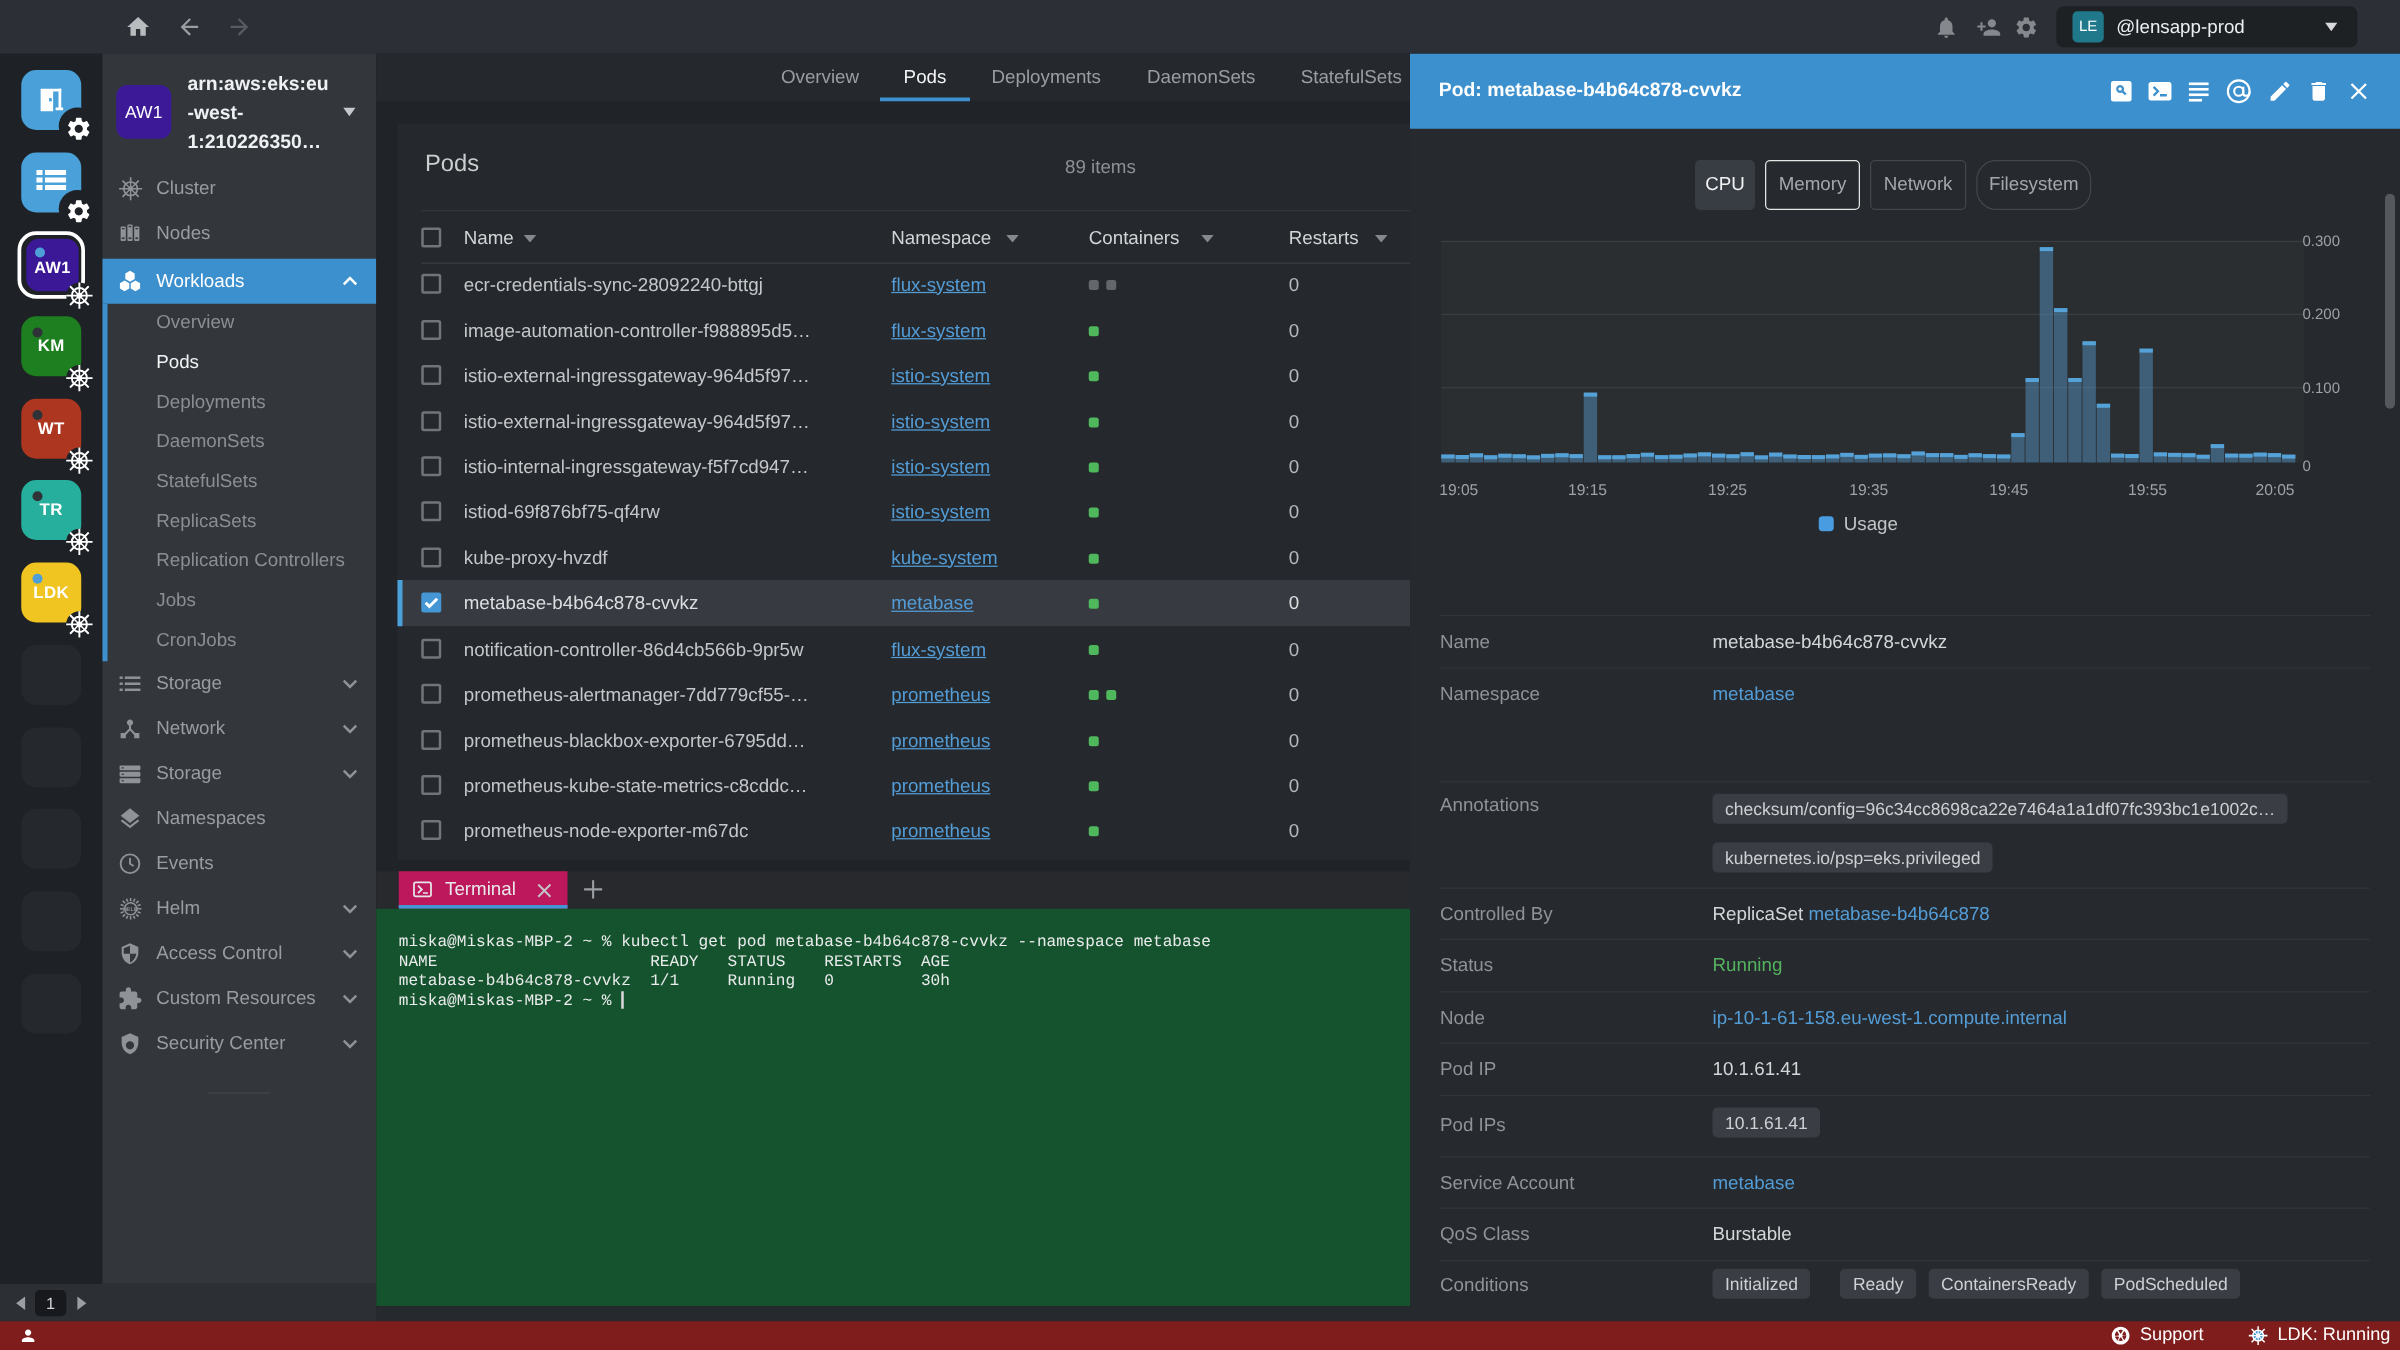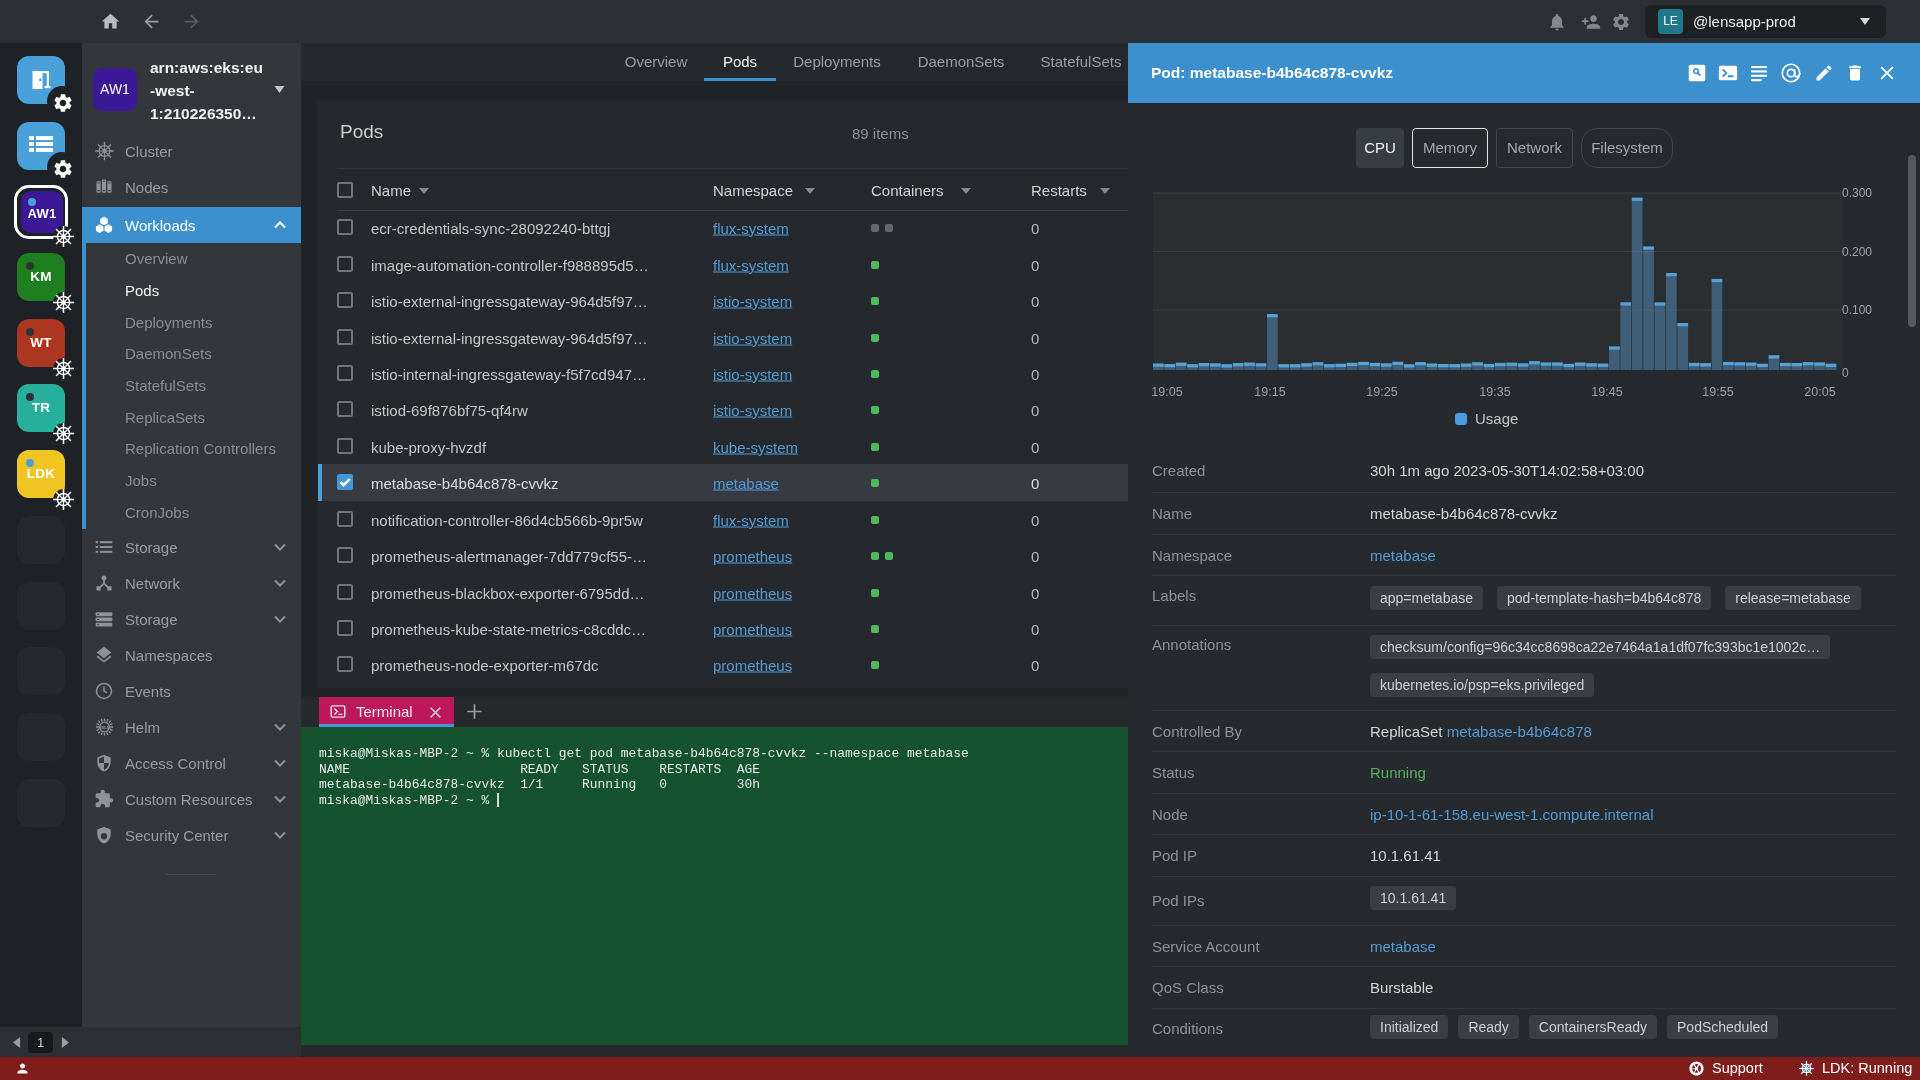--- a/index.html
+++ b/index.html
@@ -673,36 +673,28 @@
 <text x="142" y="218" font-size="12.5" fill="#9fa2a6" font-family="Liberation Sans" text-anchor="middle">19:15</text>
 <text x="254" y="218" font-size="12.5" fill="#9fa2a6" font-family="Liberation Sans" text-anchor="middle">19:25</text>
 <text x="367" y="218" font-size="12.5" fill="#9fa2a6" font-family="Liberation Sans" text-anchor="middle">19:35</text>
 <text x="479" y="218" font-size="12.5" fill="#9fa2a6" font-family="Liberation Sans" text-anchor="middle">19:45</text>
 <text x="590" y="218" font-size="12.5" fill="#9fa2a6" font-family="Liberation Sans" text-anchor="middle">19:55</text>
 <text x="692" y="218" font-size="12.5" fill="#9fa2a6" font-family="Liberation Sans" text-anchor="middle">20:05</text>
 <rect x="327" y="235" width="12" height="12" rx="3" fill="#4a9ce0"></rect>
 <text x="347" y="246" font-size="15" fill="#c3c5c8" font-family="Liberation Sans">Usage</text>
 </svg>
 
-<div class="drow" style="top:407px;height:42px;border-top:none">
-      <div class="dlbl" style="top:0;line-height:42px">Created</div>
-      <div class="dval" style="top:0;line-height:42px">30h 1m ago 2023-05-30T14:02:58+03:00</div>
-    </div>
 <div class="drow" style="top:449px;height:42px">
       <div class="dlbl" style="top:0;line-height:42px">Name</div>
       <div class="dval" style="top:0;line-height:42px">metabase-b4b64c878-cvvkz</div>
     </div>
 <div class="drow" style="top:491px;height:41px">
       <div class="dlbl" style="top:0;line-height:41px">Namespace</div>
       <div class="dval lnk" style="top:0;line-height:41px">metabase</div>
     </div>
-<div class="drow" style="top:532px;height:50px">
-      <div class="dlbl" style="top:11px">Labels</div>
-      <div class="dval" style="top:10px"><span class="chip" style="margin-right:14px">app=metabase</span><span class="chip" style="margin-right:14px">pod-template-hash=b4b64c878</span><span class="chip">release=metabase</span></div>
-    </div>
 <div class="drow" style="top:582px;height:85px">
       <div class="dlbl" style="top:10px">Annotations</div>
       <div class="dval" style="top:9px"><span class="chip" style="max-width:486px;overflow:hidden;text-overflow:ellipsis">checksum/config=96c34cc8698ca22e7464a1a1df07fc393bc1e1002c…</span><br><span class="chip" style="margin-top:11px">kubernetes.io/psp=eks.privileged</span></div>
     </div>
 <div class="drow" style="top:667px;height:41px">
       <div class="dlbl" style="top:0;line-height:41px">Controlled By</div>
       <div class="dval" style="top:0;line-height:41px">ReplicaSet <span class="lnk">metabase-b4b64c878</span></div>
     </div>
 <div class="drow" style="top:708px;height:42px">
       <div class="dlbl" style="top:0;line-height:42px">Status</div>
@@ -723,21 +715,21 @@
 <div class="drow" style="top:882px;height:41px">
       <div class="dlbl" style="top:0;line-height:41px">Service Account</div>
       <div class="dval lnk" style="top:0;line-height:41px">metabase</div>
     </div>
 <div class="drow" style="top:923px;height:42px">
       <div class="dlbl" style="top:0;line-height:42px">QoS Class</div>
       <div class="dval" style="top:0;line-height:42px">Burstable</div>
     </div>
 <div class="drow" style="top:965px;height:49px">
       <div class="dlbl" style="top:11px">Conditions</div>
-      <div class="dval" style="top:6px"><span class="chip" style="margin-right:10px">Initialized</span><span class="chip" style="margin-right:10px">Ready</span><span class="chip" style="margin-right:10px">ContainersReady</span><span class="chip">PodScheduled</span></div>
+      <div class="dval" style="top:6px"><span class="chip" style="margin-right:24px">Initialized</span><span class="chip" style="margin-right:10px">Ready</span><span class="chip" style="margin-right:10px">ContainersReady</span><span class="chip">PodScheduled</span></div>
     </div>
 
 <div class="abs" style="left:780px;top:112px;width:8px;height:172px;background:#55595e;border-radius:4px"></div>
 </div>
 <div class="abs" style="left:0;top:1027px;width:301px;height:30px;background:#2c3035">
 <svg class="abs" style="left:12px;top:10px" width="9" height="11" viewBox="0 0 10 12" fill="#9b9ea2">
       <path d="M9 0v12L1 6z"></path>
     </svg>
 <div class="abs" style="left:28px;top:5px;width:25px;height:21px;background:#17191c;border-radius:4px;color:#d0d2d5;font-size:13px;text-align:center;line-height:21px">1</div>
 <svg class="abs" style="left:61px;top:10px" width="9" height="11" viewBox="0 0 10 12" fill="#9b9ea2">

